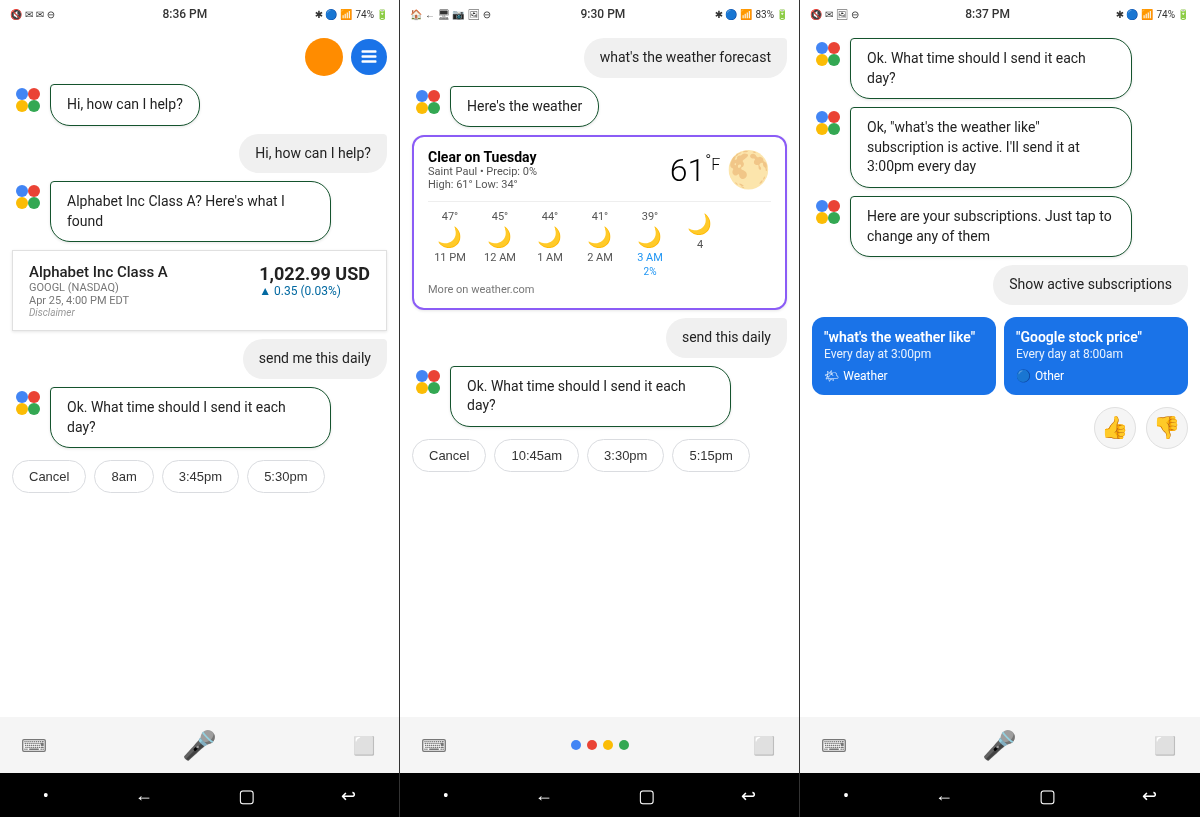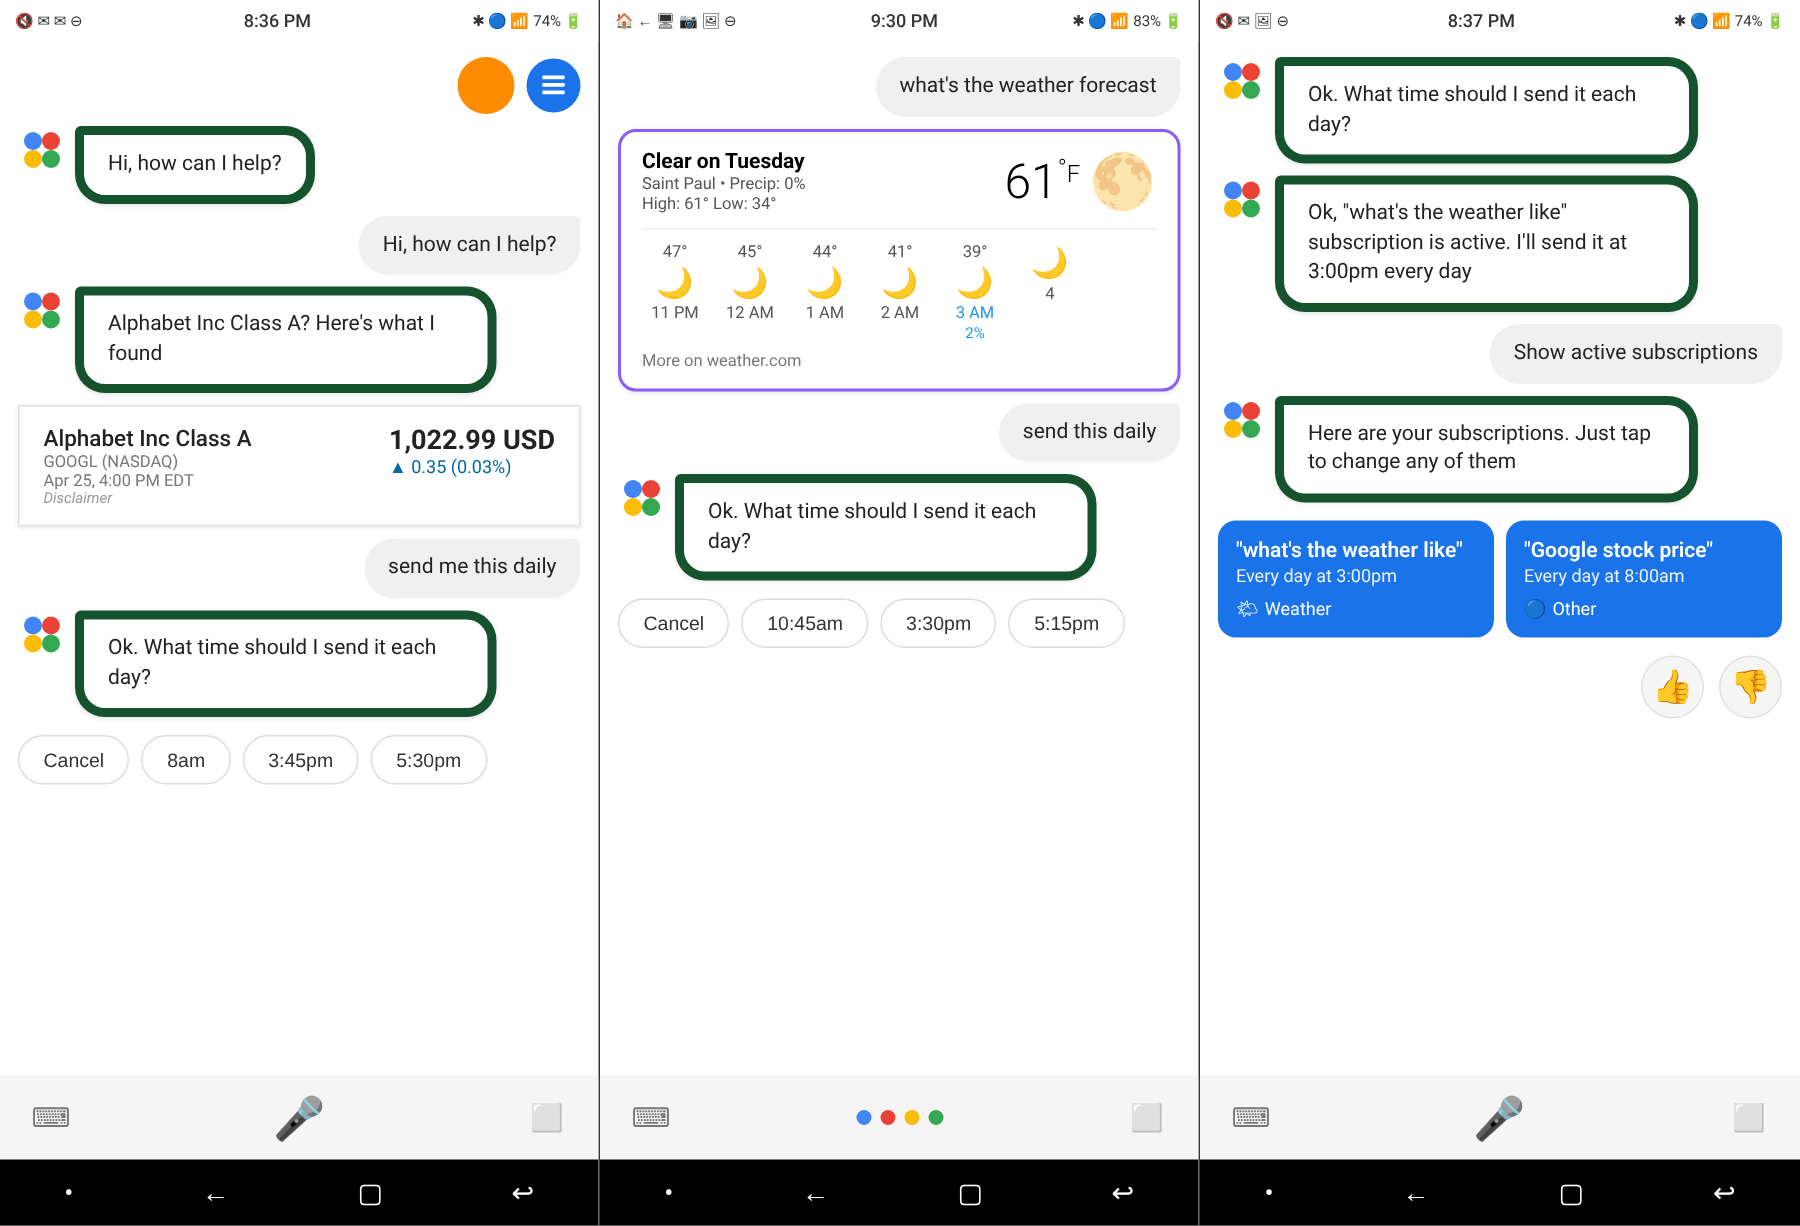--- a/index.html
+++ b/index.html
@@ -86,21 +86,21 @@
     }
     .bubble.user-bubble {
       background: #f0f0f0;
       color: #222;
       border-top-right-radius: 4px;
     }
     .bubble.assistant-bubble {
       background: #fff;
       color: #222;
       border-top-left-radius: 4px;
-      border: 6px solid #14532d;
+      border: 1px solid #14532d;
       box-shadow: 0 1px 3px rgba(0,0,0,0.1);
     }
     .google-avatar {
       width: 32px;
       height: 32px;
       flex-shrink: 0;
       display: flex;
       align-items: center;
       justify-content: center;
     }
@@ -343,20 +343,31 @@
       <span style="font-size:10px;">✱ 🔵 📶 83% 🔋</span>
     </div>
   </div>
 
   <div class="chat-area">
 
     <div class="bubble-row user">
       <div class="bubble user-bubble">what's the weather forecast</div>
     </div>
 
+    <div class="bubble-row assistant">
+      <div class="google-avatar">
+        <div class="google-dots" style="position:relative;width:24px;height:24px;">
+          <div class="dot-tl"></div>
+            <div class="dot-tr"></div>
+            <div class="dot-bl"></div>
+            <div class="dot-br"></div>
+        </div>
+      </div>
+      <div class="bubble assistant-bubble">Here's the weather</div>
+    </div>
 
     <div class="weather-card">
       <div class="weather-top">
         <div>
           <div class="weather-desc">Clear on Tuesday</div>
           <div class="weather-sub">Saint Paul • Precip: 0%</div>
           <div class="weather-sub">High: 61° Low: 34°</div>
         </div>
         <div style="display:flex;align-items:center;">
           <div class="weather-temp">61<sup style="font-size:16px;">°</sup><span style="font-size:16px;margin-top:4px;">F</span></div>
@@ -474,34 +485,34 @@
         <div class="google-dots" style="position:relative;width:24px;height:24px;">
           <div class="dot-tl"></div>
             <div class="dot-tr"></div>
             <div class="dot-bl"></div>
             <div class="dot-br"></div>
         </div>
       </div>
       <div class="bubble assistant-bubble">Ok, "what's the weather like" subscription is active. I'll send it at 3:00pm every day</div>
     </div>
 
+    <div class="bubble-row assistant">
+      <div class="google-avatar">
+        <div class="google-dots" style="position:relative;width:24px;height:24px;">
+          <div class="dot-tl"></div>
+            <div class="dot-tr"></div>
+            <div class="dot-bl"></div>
+            <div class="dot-br"></div>
+        </div>
+      </div>
+      <div class="bubble assistant-bubble">Here are your subscriptions. Just tap to change any of them</div>
+    </div>
+
     <div class="bubble-row user">
       <div class="bubble user-bubble">Show active subscriptions</div>
-    </div>
-
-    <div class="bubble-row assistant">
-      <div class="google-avatar">
-        <div class="google-dots" style="position:relative;width:24px;height:24px;">
-          <div class="dot-tl"></div>
-            <div class="dot-tr"></div>
-            <div class="dot-bl"></div>
-            <div class="dot-br"></div>
-        </div>
-      </div>
-      <div class="bubble assistant-bubble">Here are your subscriptions. Just tap to change any of them</div>
     </div>
 
     <div style="display:flex;gap:8px;padding:4px 0;">
       <div class="subscription-card">
         <div class="subscription-card-title">"what's the weather like"</div>
         <div class="subscription-card-sub">Every day at 3:00pm</div>
         <div class="subscription-card-tag">
           <span>🌤</span>
           <span>Weather</span>
         </div>

